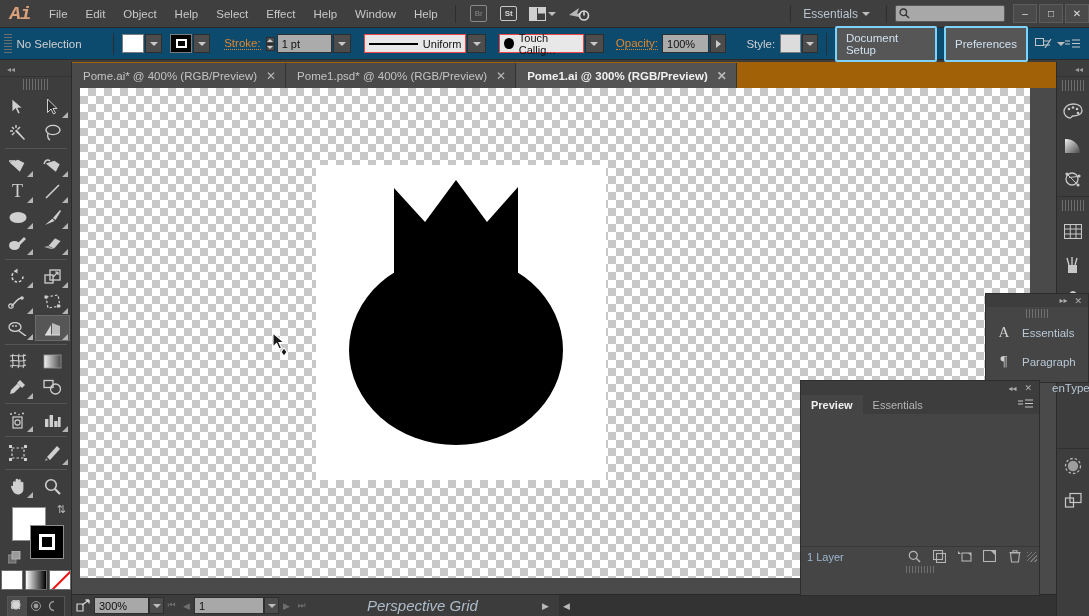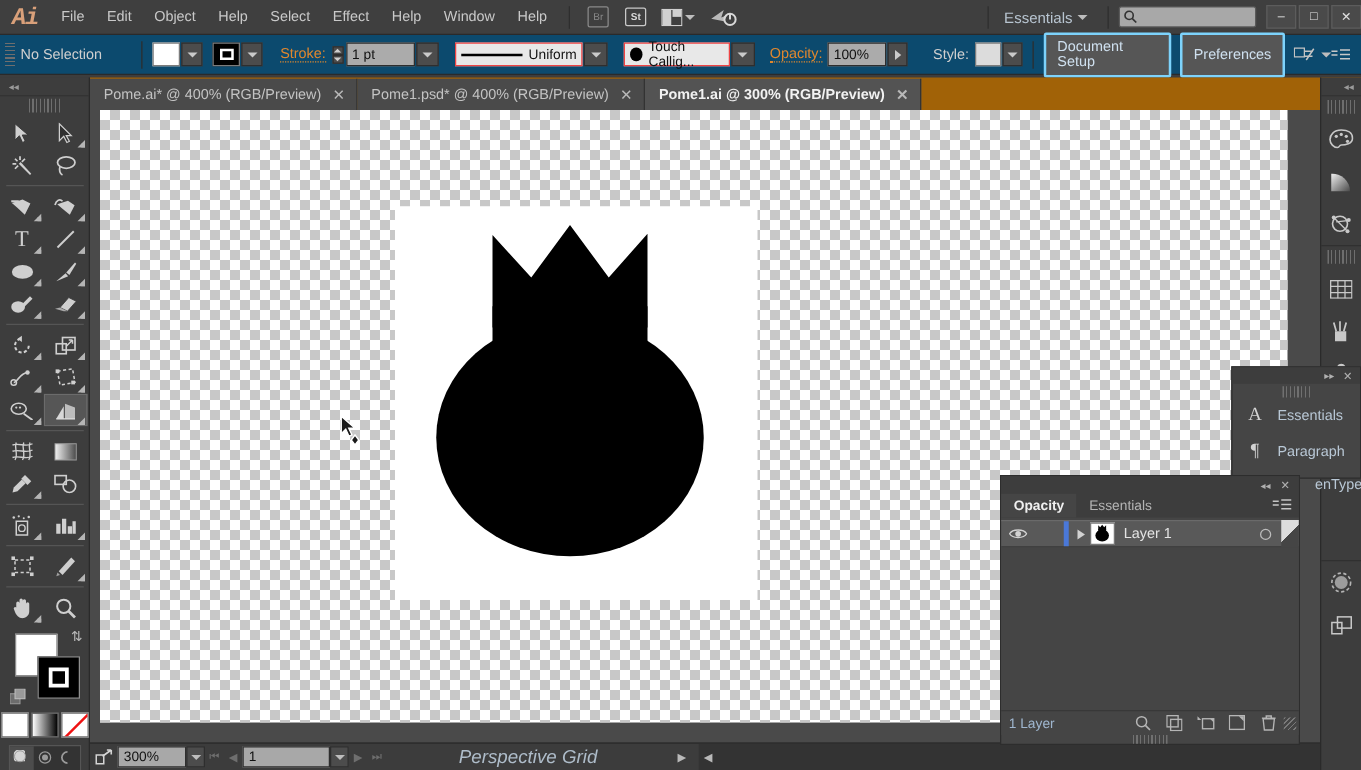--- a/index.html
+++ b/index.html
@@ -817,57 +817,30 @@
       <span style="margin-left:56px">enType</span>
     </div>
   </div>
 
   <div class="layerspanel">
     <div class="lp-head">
       <span>◂◂</span>
       <span style="font-size:9px">✕</span>
     </div>
     <div class="lp-tabs">
-      <div class="lp-tab active">Opacity</div>
+      <div class="lp-tab active">Preview</div>
       <div class="lp-tab">Essentials</div>
       <div class="lp-menu">
         <svg width="16" height="11" viewBox="0 0 16 11">
           <path d="M0 2 L5 2 M0 5 L5 5" stroke="#c6c6c6" stroke-width="1.2"></path>
           <path d="M7 1 L15 1 M7 4.5 L15 4.5 M7 8 L15 8" stroke="#c6c6c6" stroke-width="1.2"></path>
         </svg>
       </div>
     </div>
     <div class="lp-body">
-      <div class="layer-row">
-        <div class="lr-eye">
-          <svg width="15" height="10" viewBox="0 0 15 10">
-            <path d="M0.7 5 C3 1 12 1 14.3 5 C12 9 3 9 0.7 5 Z" fill="none" stroke="#d2d2d2" stroke-width="1.1"></path>
-            <circle cx="7.5" cy="5" r="2.3" fill="#d2d2d2"></circle>
-          </svg>
-        </div>
-        <div class="lr-lock"></div>
-        <div class="lr-color"></div>
-        <div class="lr-tri">
-          <svg width="8" height="9" viewBox="0 0 8 9">
-              <path d="M1 0.5 L7 4.5 L1 8.5 Z" fill="#d2d2d2"></path>
-            </svg>
-        </div>
-        <div class="lr-thumb">
-          <svg width="18" height="16" viewBox="0 0 290 315">
-            <path d="M78 97 L78 23 L109 57 L140 15 L171 57 L202 22 L202 97 Z" fill="#000"></path>
-            <ellipse cx="140" cy="185" rx="107" ry="95" fill="#000"></ellipse>
-            <rect x="78" y="80" width="124" height="70" fill="#000"></rect>
-          </svg>
-        </div>
-        <div class="lr-name">Layer 1</div>
-        <div class="lr-target">
-            <i></i>
-          </div>
-        <div class="lr-sel"></div>
-      </div>
       <div class="lp-list"></div>
     </div>
     <div class="lp-foot">
       <span class="lp-count">1 Layer</span>
       <span class="lp-fico">
         <svg width="13" height="13" viewBox="0 0 13 13">
             <circle cx="5.3" cy="5.3" r="4" fill="none" stroke="#b5b5b5" stroke-width="1.2"></circle>
             <line x1="8.3" y1="8.3" x2="12" y2="12" stroke="#b5b5b5" stroke-width="1.4"></line>
           </svg>
       </span>

